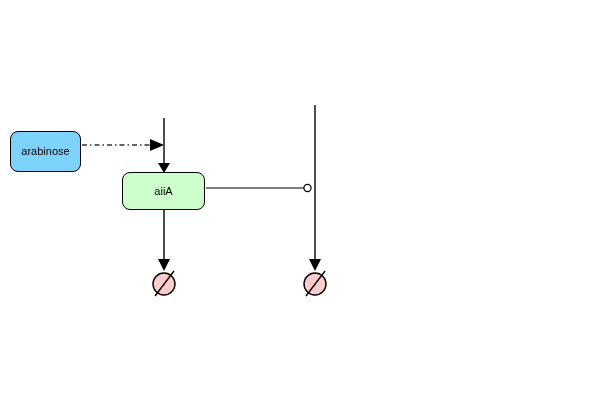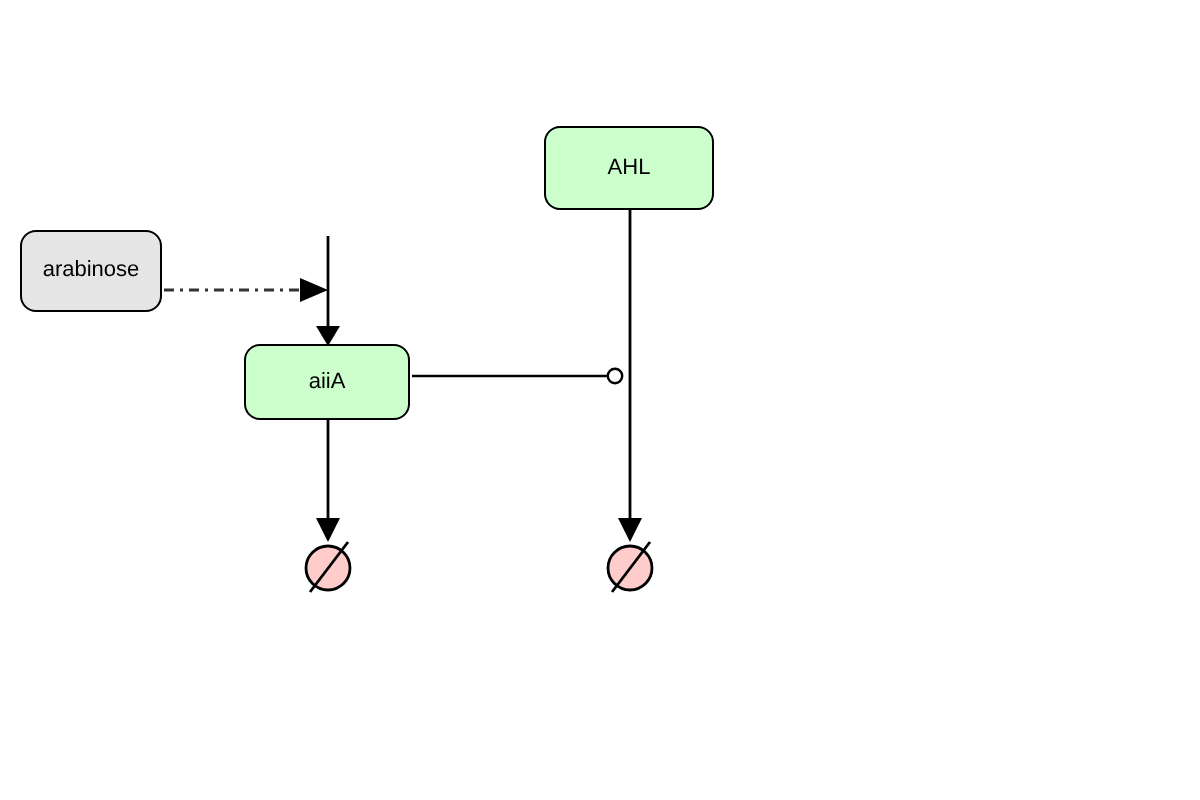--- a/index.html
+++ b/index.html
@@ -82,26 +82,23 @@
     <line x1="206" y1="188" x2="304" y2="188" stroke="#000000" stroke-width="1.2"></line>
     <circle cx="307.5" cy="188" r="3.6" fill="#ffffff" stroke="#000000" stroke-width="1.2"></circle>
 
     <circle cx="164" cy="284" r="11" fill="#ffcccc" stroke="#000000" stroke-width="1.4"></circle>
     <line x1="155" y1="296" x2="174" y2="271" stroke="#000000" stroke-width="1.4"></line>
 
     <circle cx="315" cy="284" r="11" fill="#ffcccc" stroke="#000000" stroke-width="1.4"></circle>
     <line x1="306" y1="296" x2="325" y2="271" stroke="#000000" stroke-width="1.4"></line>
   </svg>
 
-  <div class="node rounded" style="left:10px; top:115px; width:71px; height:41px; background:#e5e5e5;">
+  <div class="node rounded" style="left:10px; top:131px; width:71px; height:41px; background:#7dd3fc;">
     <span class="node-label">arabinose</span>
   </div>
 
 
   <div class="node rounded" style="left:122px; top:172px; width:83px; height:38px; background:#ccffcc;text-align:right;">
     <span class="node-label">aiiA</span>
   </div>
 
-  <div class="node rounded" style="left:272px; top:63px; width:85px; height:42px; background:#ccffcc;">
-    <span class="node-label">AHL</span>
-  </div>
 
 </div>
 
 </body></html>

